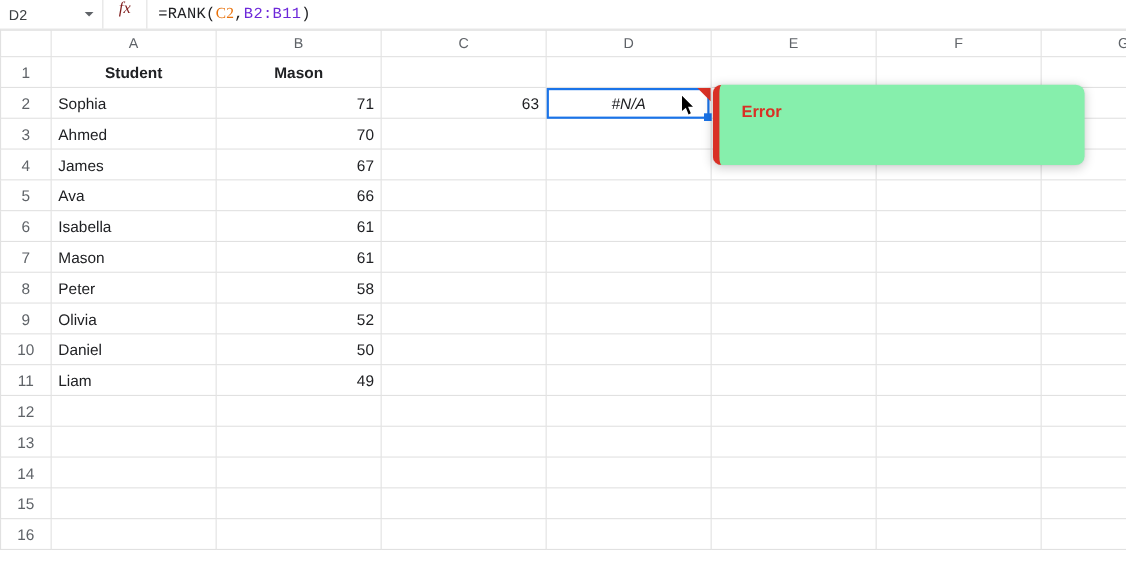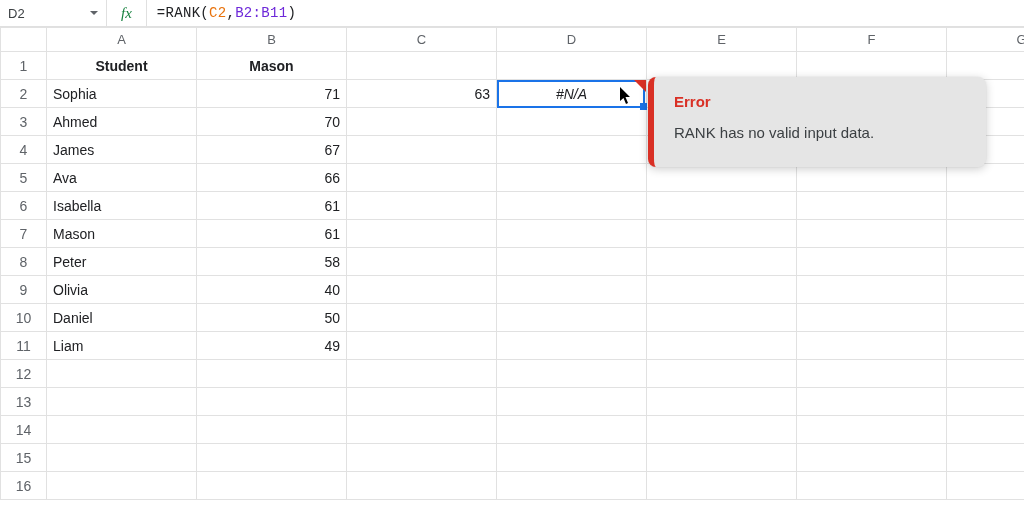--- a/index.html
+++ b/index.html
@@ -14,59 +14,59 @@
     overflow: hidden;
   }
   .formula-bar {
     display: flex;
     align-items: center;
     height: 27px;
     border-bottom: 1px solid #e0e0e0;
     background: #fff;
   }
   .name-box {
-    width: 107px;
+    width: 94px;
     height: 100%;
     display: flex;
     align-items: center;
     padding: 0 8px;
     border-right: 1px solid #e0e0e0;
     color: #3c4043;
     font-size: 13px;
     justify-content: space-between;
   }
   .name-box .dd {
     width: 0; height: 0;
     border-left: 4px solid transparent;
     border-right: 4px solid transparent;
     border-top: 4px solid #5f6368;
   }
   .fx-wrap {
     display: flex;
-    align-items: center;
+    align-items: flex-start;
     padding: 0 14px;
     border-right: 1px solid #e0e0e0;
     height: 100%;
-    color: #15803d;
+    color: #7f1d1d;
     font-style: italic;
     font-family: "Times New Roman", serif;
     font-size: 15px;
   }
   .formula-input {
     flex: 1;
     padding: 0 10px;
     font-family: Consolas, "Courier New", monospace;
     font-size: 14px;
     letter-spacing: 0.3px;
     display: flex;
     align-items: center;
     height: 100%;
   }
   .tok-func { color: #202124; }
-  .tok-ref1 { color: #e8710a; } 
+  .tok-ref1 { color: #e8710a; font-family: Liberation Serif, serif; } 
   .tok-ref2 { color: #6d28d9; } 
   .tok-plain { color: #202124; }
 
   .sheet {
     position: relative;
   }
   table.grid {
     border-collapse: collapse;
     table-layout: fixed;
     width: 1030px;
@@ -127,21 +127,21 @@
     width: 7px; height: 7px;
     background: #1a73e8;
     right: -4px; bottom: -4px;
   }
 
   .tooltip {
     position: absolute;
     left: 648px;
     top: 50px;
     width: 338px;
-    background: #e5e5e5;
+    background: #86efac;
     border-radius: 8px;
     box-shadow: 0 2px 10px rgba(0,0,0,0.2), 0 0 0 1px rgba(0,0,0,0.02);
     padding: 16px 20px 26px 20px;
     border-left: 6px solid #d93025;
     font-size: 15px;
   }
   .tooltip-corner {
     position: absolute;
     width: 0; height: 0;
     border-top: 12px solid #d93025;
@@ -290,21 +290,21 @@
           <td class="num">58</td>
           <td></td>
           <td></td>
           <td></td>
           <td></td>
           <td></td>
         </tr>
         <tr>
           <th class="rowhdr">9</th>
           <td class="txt">Olivia</td>
-          <td class="num">40</td>
+          <td class="num">52</td>
           <td></td>
           <td></td>
           <td></td>
           <td></td>
           <td></td>
         </tr>
         <tr>
           <th class="rowhdr">10</th>
           <td class="txt">Daniel</td>
           <td class="num">50</td>
@@ -378,21 +378,20 @@
   </table>
 
   <div class="active-outline">
     <div class="active-handle"></div>
   </div>
 
   <div class="tooltip-corner"></div>
 
   <div class="tooltip">
     <div class="tt-title">Error</div>
-    <div class="tt-body">RANK has no valid input data.</div>
   </div>
 
   <div class="cursor">
     <svg width="12" height="18" viewBox="0 0 12 18">
       <path d="M0 0 L0 14 L3.5 11 L6 17 L8 16 L5.5 10 L10 10 Z" fill="#000"></path>
     </svg>
   </div>
 </div>
 
 </body></html>

